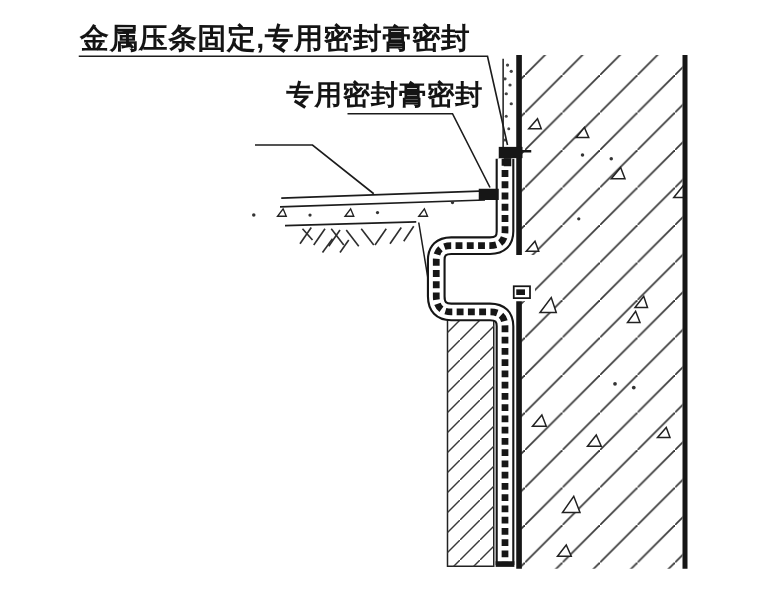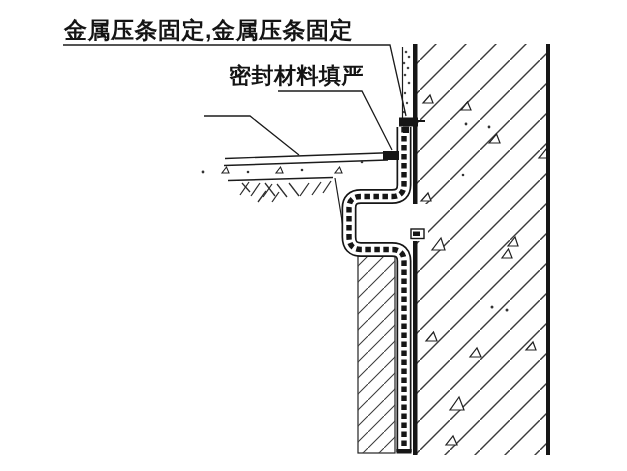--- a/index.html
+++ b/index.html
@@ -139,16 +139,16 @@
 
     <rect x="383" y="151" width="16" height="9" fill="#161616"></rect>
 
     <g stroke="#1c1c1c" stroke-width="1.3" fill="none">
       <path d="M63 45 L390 45 L406 116"></path>
       <path d="M278 91 L362 91 L392 150"></path>
       <path d="M204 116 L250 116 L299 155"></path>
     </g>
   </svg>
 
-  <div class="note note-top">金属压条固定,金属压条固定</div>
-  <div class="note note-seal">密封材料填严</div>
+  <div class="note note-top">金属压条固定,专用密封膏密封</div>
+  <div class="note note-seal">专用密封膏密封</div>
 
 </div>
 
 </body></html>

